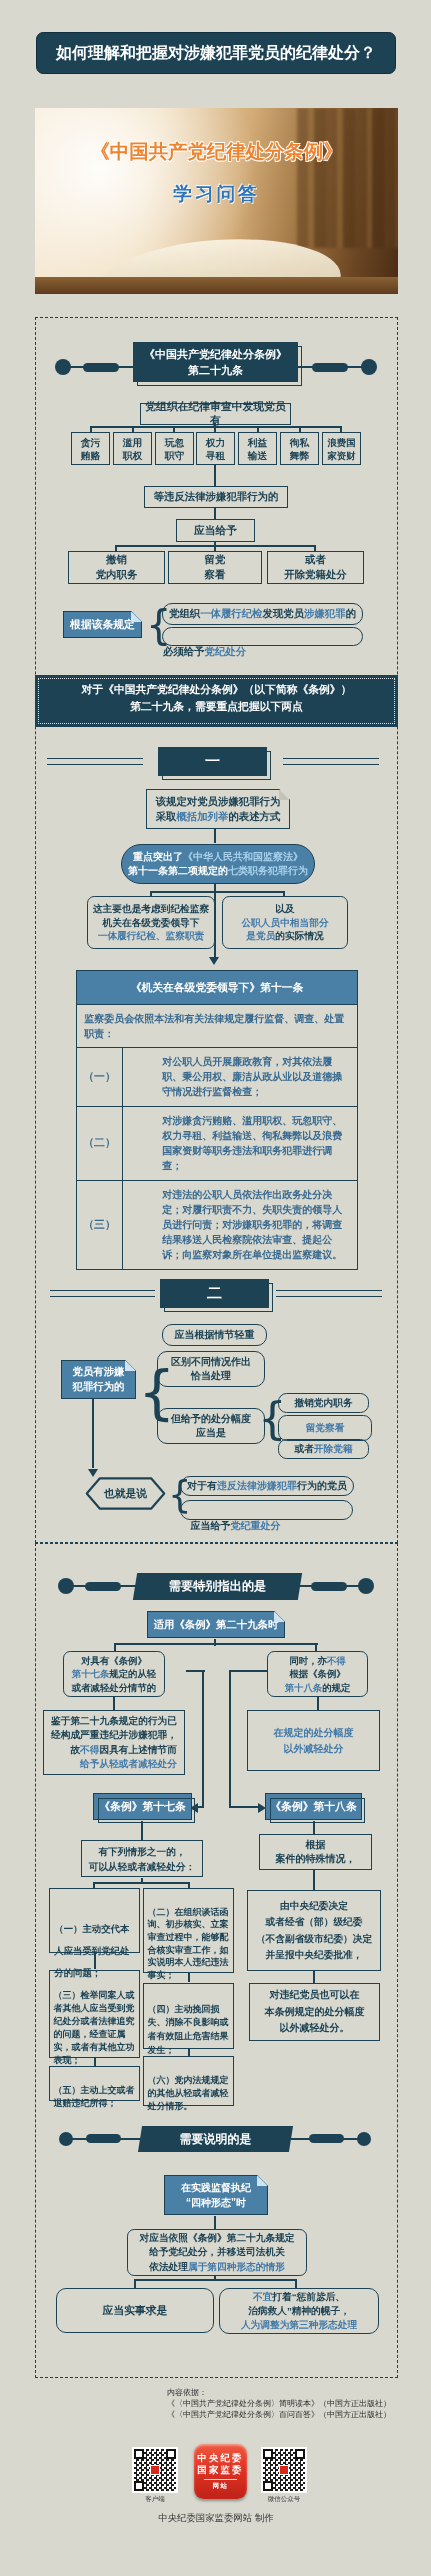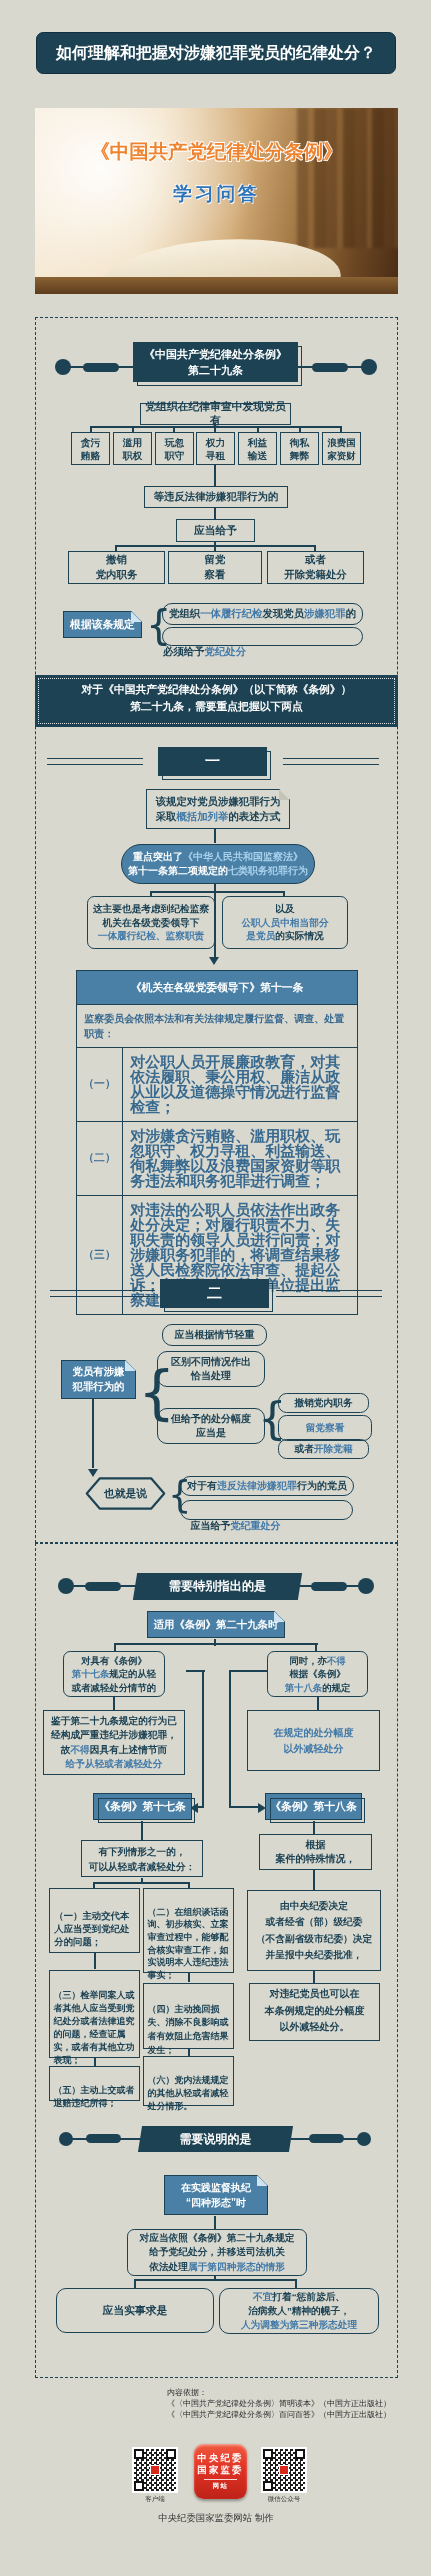--- a/index.html
+++ b/index.html
@@ -49,21 +49,21 @@
   .band::after{content:"";position:absolute;inset:2.9px;border:1.4px dotted rgba(255,255,255,.85);}
   .c-d{color:inherit;}
   .c-b{color:var(--blue);}
   .c-w{color:#fff;}
   .c-lb{color:var(--lblue);}
   .tbl{position:absolute;border:1.8px solid var(--navy);box-sizing:border-box;color:#38698f;font-weight:bold;}
   .tbl .thead{background:var(--steel);color:#fff;min-height:33px;display:flex;align-items:center;justify-content:center;font-size:10.8px;}
   .tbl .tintro{border-top:1.8px solid var(--navy);padding:5.8px 7.2px;font-size:10px;line-height:15px;text-align:left;}
   .trow{display:grid;grid-template-columns:46px 1fr;border-top:1.8px solid var(--navy);}
   .trow .num{border-right:1.8px solid var(--navy);display:flex;align-items:center;justify-content:center;font-size:10.8px;}
-  .trow .txt{padding:6.5px 7.2px;font-size:15px;line-height:15px;text-align:left;}
+  .trow .txt{padding:6.5px 7.2px;font-size:10px;line-height:15px;text-align:left;margin-left:32px;}
   .qr{position:absolute;background:#fff;padding:2.2px;box-sizing:border-box;}
   .qr .pat{width:100%;height:100%;background:repeating-conic-gradient(#1b1b1b 0% 25%,#fff 0% 50%) 0 0/5px 5px;position:relative;}
   .qr .f{position:absolute;width:9.4px;height:9.4px;border:2.2px solid #111;background:#fff;box-sizing:border-box;}
   .qr .f.tl{left:0;top:0}.qr .f.tr{right:0;top:0}.qr .f.bl{left:0;bottom:0}
   .qr .logo{position:absolute;left:50%;top:50%;width:10px;height:10px;margin:-5px 0 0 -5px;background:#d9271c;border:1.4px solid #fff;box-sizing:border-box;}
   .appicon{position:absolute;background:linear-gradient(180deg,#f05a40 0%,#e03325 45%,#bf2217 100%);
        border-radius:9.4px;box-shadow:0 1.4px 2.9px rgba(0,0,0,.35), inset 0 1.4px 2.2px rgba(255,255,255,.45);
        color:#fff;text-align:center;font-family:"DejaVu Serif",serif;font-weight:bold;}
   .appicon .l{font-size:9.4px;letter-spacing:2.2px;line-height:12.2px;}
   .appicon .rule{width:33px;height:0.7px;background:rgba(255,255,255,.8);margin:2.9px auto 2.2px auto;}
@@ -308,21 +308,21 @@
 或者减轻处分情节的</span></span>
   </div>
   <div class="box cent r10" style="left:267px;top:1651px;width:101px;height:46px;font-size:9.4px;line-height:13.3px;">
     <span style="white-space: pre-line;"><span class="c-d">同时，亦</span><span class="c-b">不得</span><span class="c-d">
 根据《条例》
 </span><span class="c-b">第十八条</span><span class="c-d">的规定</span></span>
   </div>
   <div class="vl" style="left:113px;top:1697px;height:13px;"></div>
   <div class="vl" style="left:317px;top:1697px;height:13px;"></div>
 
-  <div class="box cent" style="left:43px;top:1710px;width:142px;height:65px;font-size:9.7px;line-height:14.4px;">
+  <div class="box cent" style="left:43px;top:1710px;width:142px;height:65px;font-size:9.7px;line-height:14.4px;text-align:right;">
     <span style="white-space: pre-line;"><span class="c-d">鉴于第二十九条规定的行为已
 经构成严重违纪并涉嫌犯罪，
 故</span><span class="c-b">不得</span><span class="c-d">因具有上述情节而
 </span><span class="c-b">给予从轻或者减轻处分</span></span>
   </div>
   <div class="box cent" style="left:247px;top:1710px;width:133px;height:61px;font-size:10px;line-height:16px;">
     <span style="white-space: pre-line;"><span class="c-b">在规定的处分幅度
 以外减轻处分</span></span>
   </div>
 
@@ -345,21 +345,21 @@
   <div class="vl" style="left:141px;top:1821px;height:19.4px;"></div>
   <div class="box cent" style="left:81px;top:1840px;width:122px;height:37px;font-size:9.7px;line-height:15px;">
     <span style="white-space: pre-line;">有下列情形之一的，
 可以从轻或者减轻处分：</span>
   </div>
   <div class="vl" style="left:141px;top:1878px;height:4.3px;"></div>
   <div class="hl" style="left:93px;top:1882px;width:97px;"></div>
   <div class="vl" style="left:93px;top:1882px;height:5.8px;"></div>
   <div class="vl" style="left:188px;top:1882px;height:5.8px;"></div>
 
-  <div class="box" style="left:49px;top:1888px;width:91px;height:65px;font-size:9.4px;line-height:13px;text-align:left;padding:6.5px 4.3px;">
+  <div class="box" style="left:49px;top:1888px;width:91px;height:65px;font-size:9.4px;line-height:22px;text-align:left;padding:6.5px 4.3px;">
     <span style="white-space: pre-line;">（一）主动交代本人应当受到党纪处分的问题；</span>
   </div>
   <div class="box" style="left:143px;top:1888px;width:91px;height:85px;font-size:9px;line-height:12.6px;text-align:left;padding:4.3px 3.6px;">
     <span style="white-space: pre-line;">（二）在组织谈话函询、初步核实、立案审查过程中，能够配合核实审查工作，如实说明本人违纪违法事实；</span>
   </div>
   <div class="vl" style="left:94px;top:1952px;height:17.3px;"></div>
   <div class="box" style="left:49px;top:1970px;width:91px;height:88px;font-size:9px;line-height:13px;text-align:left;padding:5px 3.6px;">
     <span style="white-space: pre-line;">（三）检举同案人或者其他人应当受到党纪处分或者法律追究的问题，经查证属实，或者有其他立功表现；</span>
   </div>
   <div class="vl" style="left:188px;top:1972px;height:10px;"></div>
@@ -382,21 +382,21 @@
   </div>
   <div class="vl" style="left:313px;top:1870px;height:20px;"></div>
   <div class="box cent" style="left:247px;top:1890px;width:134px;height:81px;font-size:9.7px;line-height:16.5px;">
     <span style="white-space: pre-line;">由中央纪委决定
 或者经省（部）级纪委
 （不含副省级市纪委）决定
 并呈报中央纪委批准，</span>
   </div>
   <div class="vl" style="left:313px;top:1971px;height:11.5px;"></div>
   <div class="box cent" style="left:249px;top:1983px;width:131px;height:58px;font-size:10px;line-height:16.5px;">
-    <span style="white-space: pre-line; font-family: Liberation Mono, monospace;">对违纪党员也可以在
+    <span style="white-space: pre-line;">对违纪党员也可以在
 本条例规定的处分幅度
 以外减轻处分。</span>
   </div>
 
   <div class="dot" style="left:59px;top:2132px;width:14.4px;height:14.4px;"></div>
   <div class="hl" style="left:72px;top:2138px;width:69px;"></div>
   <div class="cap" style="left:86px;top:2134px;width:35px;height:9.4px;"></div>
   <div class="trap" style="left:140px;top:2126px;width:151px;height:26px;">
     <span style="font-size: 12px; white-space: pre-line;">需要说明的是</span>
   </div>

